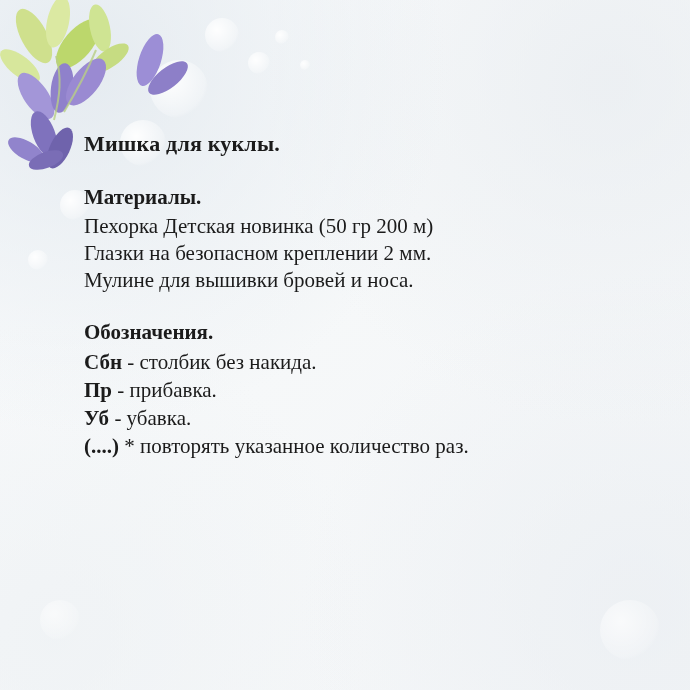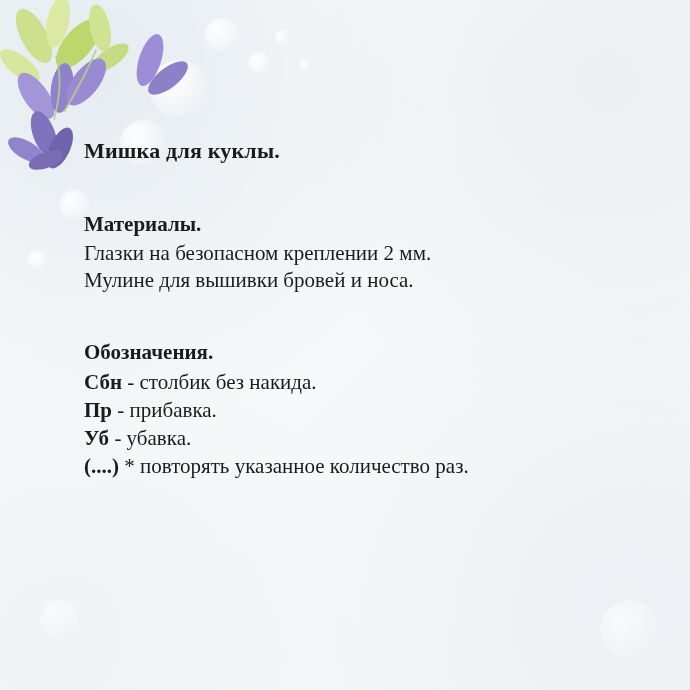--- a/index.html
+++ b/index.html
@@ -57,25 +57,25 @@
     position: absolute;
     left: 84px;
     top: 128px;
     width: 540px;
     color: #1b1b1b;
   }
   .title {
     font-size: 22px;
     font-weight: bold;
     line-height: 30px;
-    margin: 8px 0 0 0;
+    margin: 1px 0 0 0;
     letter-spacing: .2px;
   }
   .section {
-    margin-top: 44px;
+    margin-top: 24px;
   }
   .section-head {
     font-size: 21px;
     font-weight: bold;
     line-height: 28px;
     margin: 0 0 2px 0;
   }
   .line {
     font-size: 21px;
     line-height: 27px;
@@ -139,20 +139,21 @@
       </g>
     </svg>
   </div>
 
   <div class="content">
 
     <h1 class="title">Мишка для куклы.</h1>
 
     <div class="section">
       <div class="section-head">Материалы.</div>
+      <div class="line">Пехорка Детская новинка (50 гр 200 м)</div>
       <div class="line">Глазки на безопасном креплении 2 мм.</div>
       <div class="line">Мулине для вышивки бровей и носа.</div>
     </div>
 
     <div class="section">
       <div class="section-head">Обозначения.</div>
 
       <div class="gloss-line">
         <span class="gloss-term">Сбн</span>
         <span class="gloss-def">- столбик без накида.</span>

